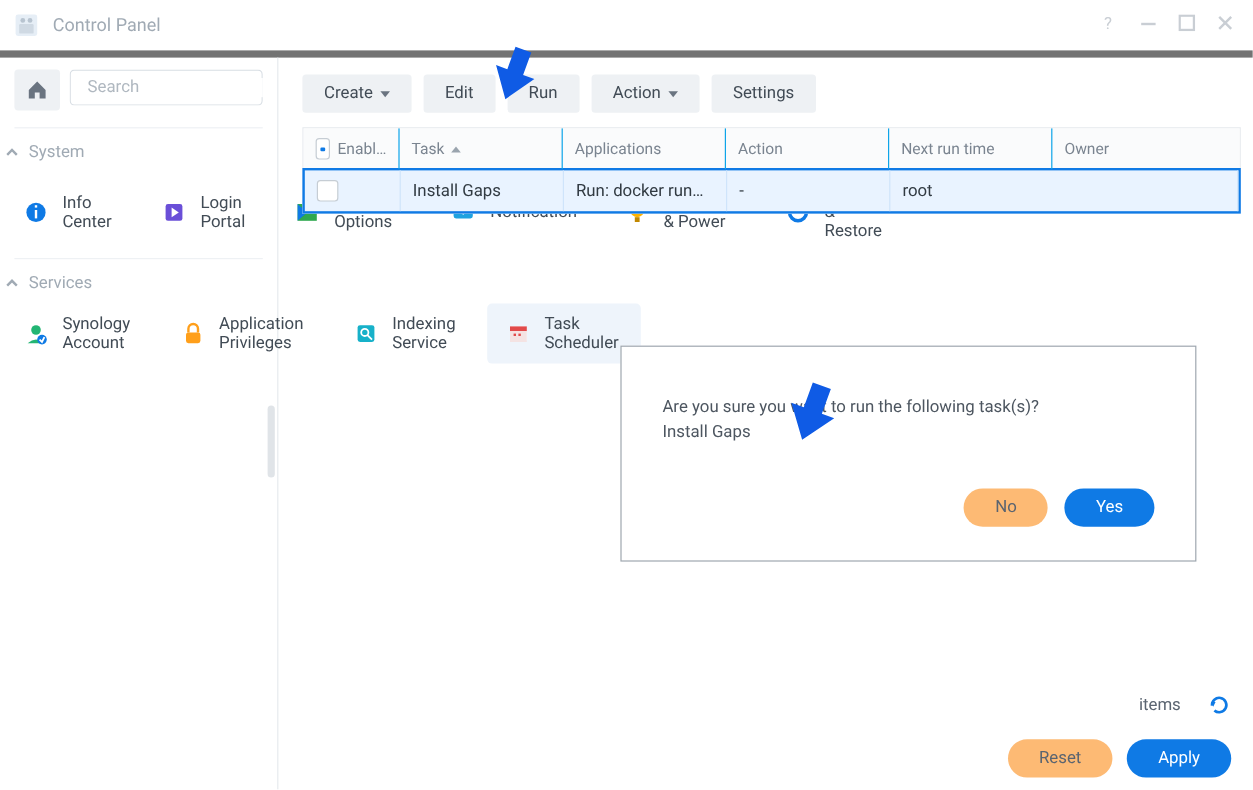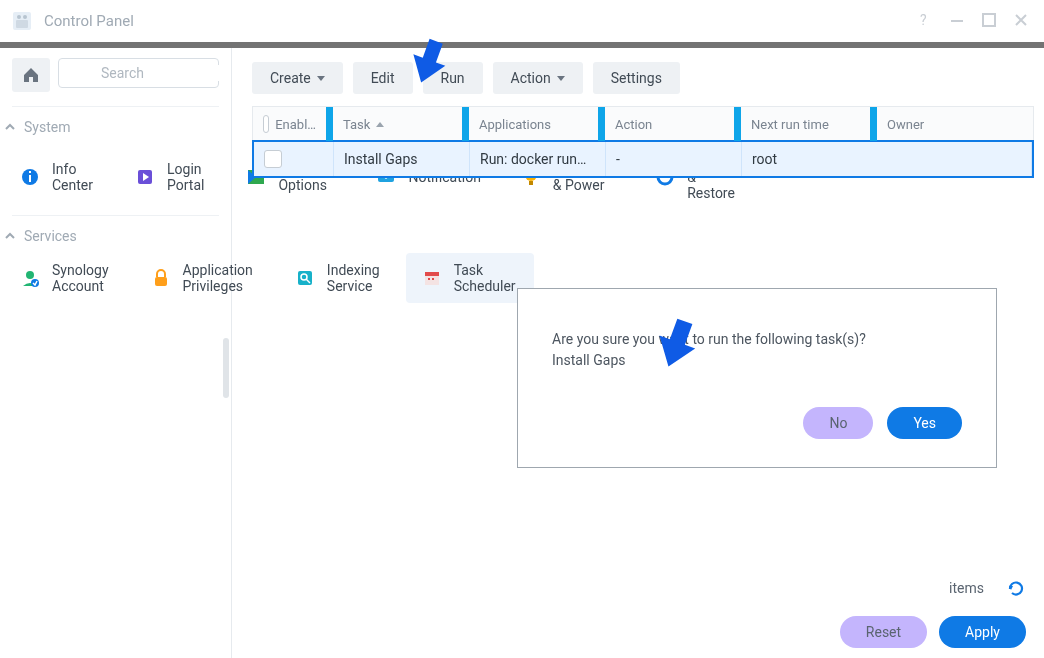--- a/index.html
+++ b/index.html
@@ -12,43 +12,43 @@
   .titlebar .tb-right { margin-left: auto; display: flex; align-items: center; gap: 18px; }
   .tb-btn { color:#c0c6cc; cursor:pointer; }
 
   .body { flex:1; display:flex; min-height:0; }
 
   
   .sidebar { width: 232px; border-right: 1px solid #e6eaee; display:flex; flex-direction:column; position:relative; }
   .searchwrap { padding: 10px 12px; }
   .search { display:flex; align-items:center; border:1px solid #d8dee4; border-radius:4px; padding:6px 8px; color:#9aa4ae;}
   .search svg { margin-right:6px; }
-  .search input { border:none; outline:none; flex:1; font-size:14px; color:#14532d;margin-left:28px;}
+  .search input { border:none; outline:none; flex:1; font-size:14px; color:#14532d;}
   .search input::placeholder{ color:#b0b8c0;}
   hr.sep { border:none; border-top:1px solid #eef1f4; margin:4px 12px; }
   .sec-head { display:flex; align-items:center; gap:8px; padding: 8px 4px; color:#a0aab4; font-size:14px; cursor:pointer;}
   .navlist { display:flex; flex-direction:row; }
   .navitem { display:flex; align-items:center; gap:12px; padding: 9px 16px; color:#414b55; cursor:pointer; border-radius:4px; margin:1px 4px;}
   .navitem.active { background:#eef4fb; }
   .navicon { width:22px; height:22px; display:flex; align-items:center; justify-content:center; border-radius:4px; }
   .scroll-thumb { position:absolute; right:2px; top:290px; width:6px; height:60px; background:#e0e4e8; border-radius:3px; }
 
   
   .main { flex:1; display:flex; flex-direction:column; padding: 14px 10px 10px 20px; position:relative; }
   .toolbar { display:flex; gap:10px; }
   .btn { background:#eef1f4; border:none; border-radius:3px; padding:8px 18px; color:#414b55; font-size:14px; cursor:pointer; display:inline-flex; align-items:center; gap:6px;}
   .btn.primary { background:#0f7ae5; color:#fff; }
   .btn.pill { border-radius: 18px; padding: 8px 26px; }
-  .btn.light { background:#c4b5fd; color:#5a6470; }
+  .btn.light { background:#fdba74; color:#5a6470; }
   .caret { width:0;height:0;border-left:4px solid transparent;border-right:4px solid transparent;border-top:5px solid #6a7480; }
 
   
   .table { margin-top:12px; border:1px solid #e6eaee; }
   .thead { display:flex; background:#fafbfc; color:#7a8490; font-size:13px; }
-  .th, .td { padding:8px 10px; border-right:7px solid #0ea5e9; display:flex; align-items:center; gap:6px; overflow:hidden; white-space:nowrap; text-overflow:ellipsis;}
+  .th, .td { padding:8px 10px; border-right:1px solid #0ea5e9; display:flex; align-items:center; gap:6px; overflow:hidden; white-space:nowrap; text-overflow:ellipsis;}
   .th:last-child, .td:last-child { border-right:none; }
   .col-en { width:80px; } .col-task{ width:136px;} .col-app{ width:136px;} .col-act{ width:136px;} .col-nxt{ width:136px;} .col-own{ flex:1; }
   .trow { display:flex; border:2px solid #0f7ae5; background:#e9f3ff; margin:-1px; }
   .trow .td { border-right:1px solid #cfe4fb; color:#313a42;}
   .chk { width:18px;height:18px;border:1px solid #c6cdd4;border-radius:3px;background:#fff; position:relative;}
   .chk.ind::after{ content:""; position:absolute; left:3px; right:3px; top:7px; height:3px; background:#0f7ae5; border-radius:1px;}
   .sort-asc { width:0;height:0;border-left:4px solid transparent;border-right:4px solid transparent;border-bottom:5px solid #9aa4ae; }
 
   
   .dialog { position:absolute; left:285px; top:240px; width:480px; border:1px solid #9fa7af; background:#fff; padding: 40px 34px 28px 34px; }

